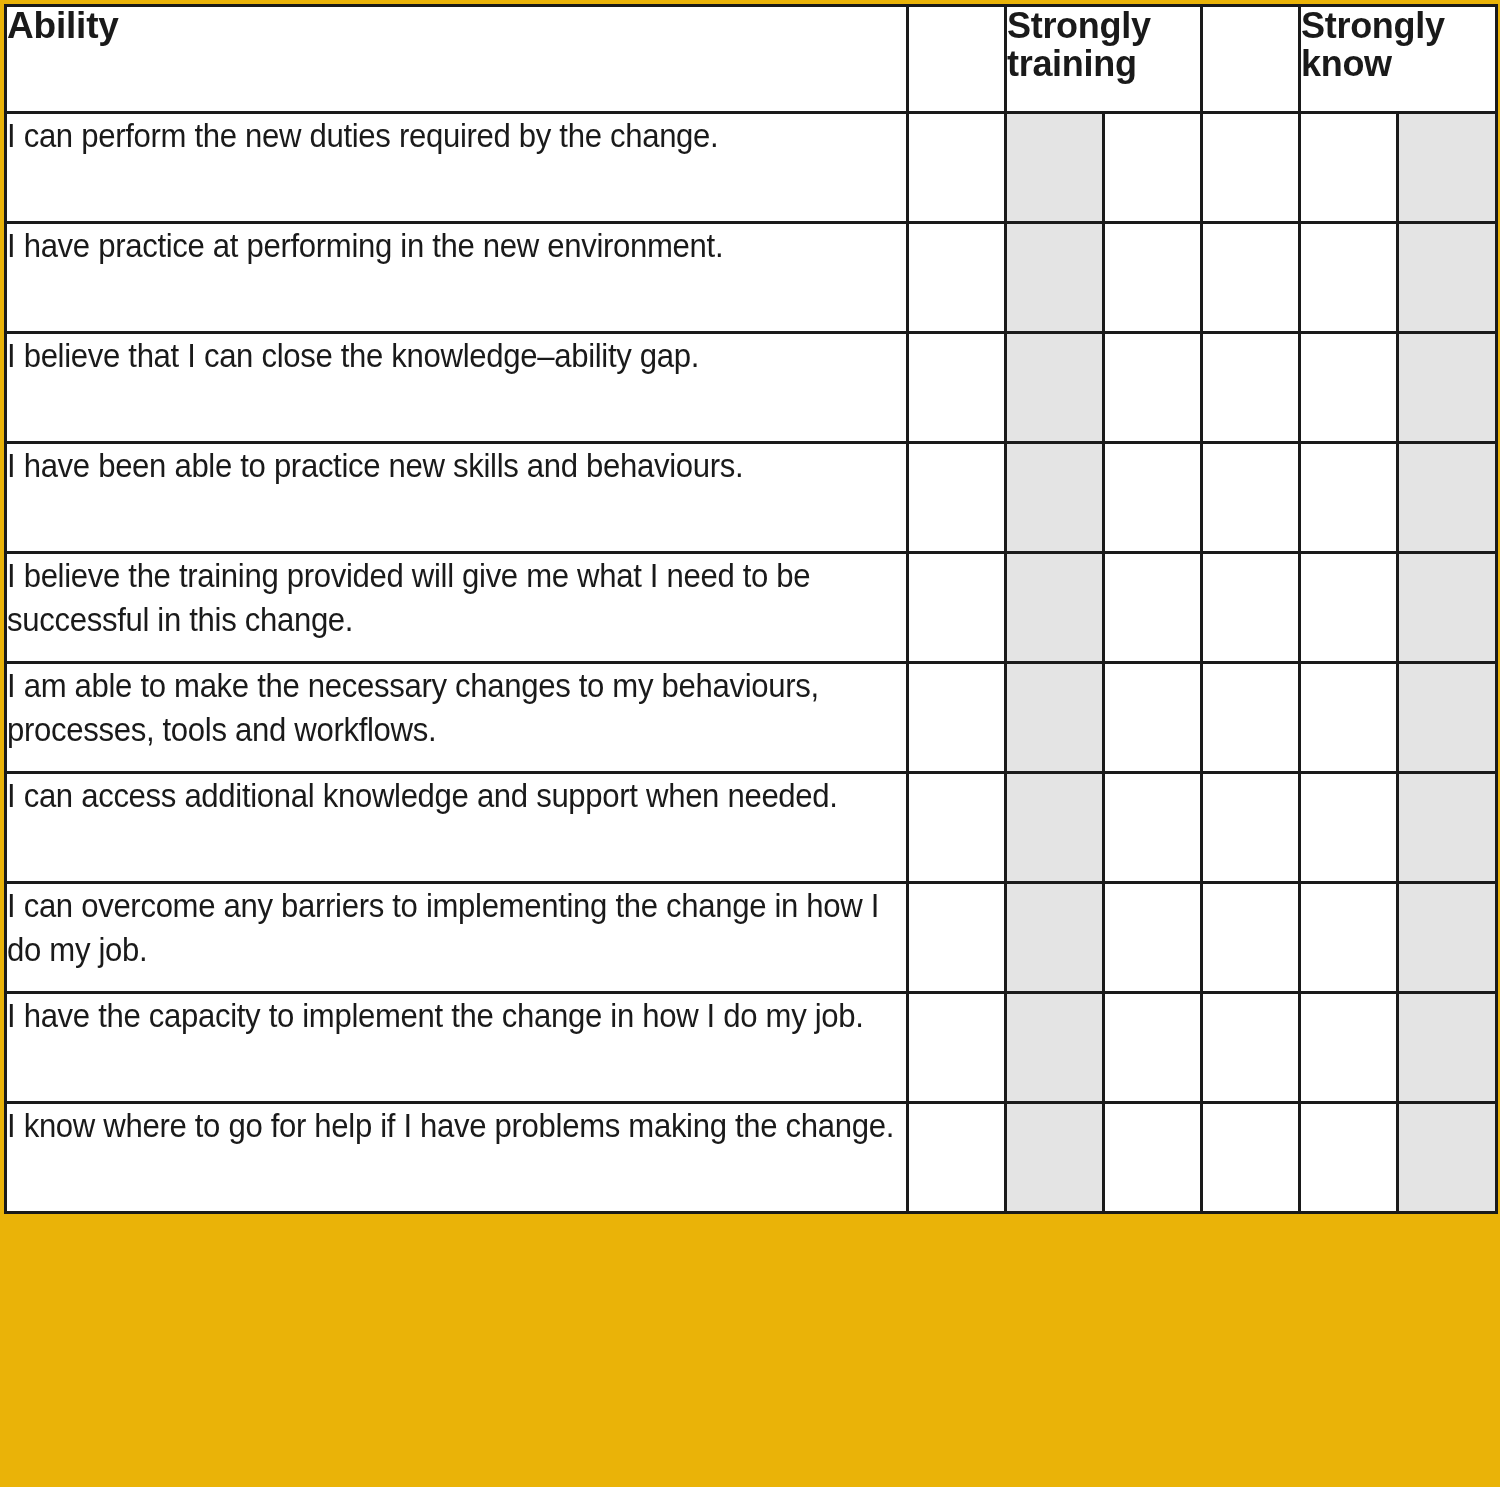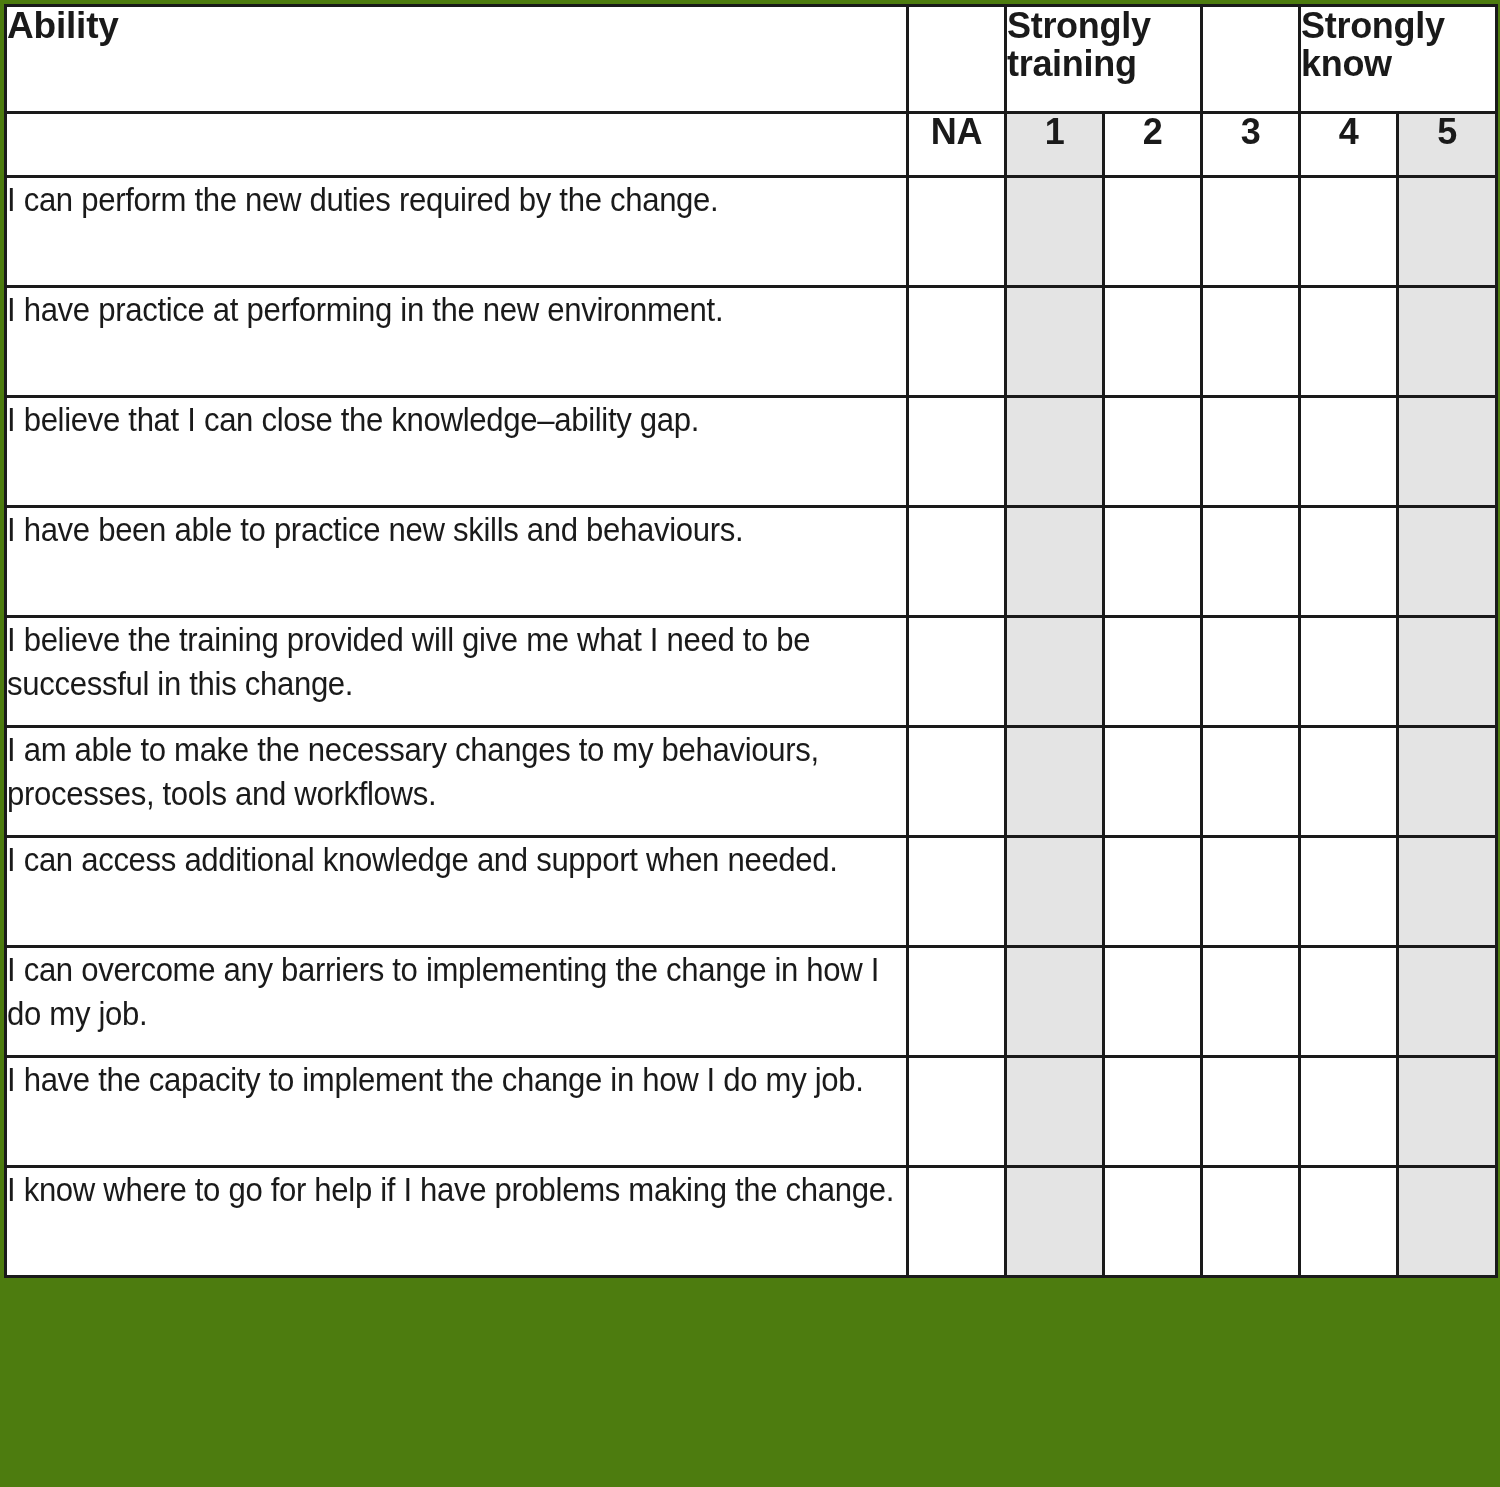--- a/index.html
+++ b/index.html
@@ -9,21 +9,21 @@
     background: #ffffff;
   }
   body {
     font-family: "Liberation Sans", sans-serif;
     -webkit-font-smoothing: antialiased;
   }
   .page {
     position: relative;
     width: 1500px;
     height: 1487px;
-    background: #4d7c0f;
+    background: #eab308;
     overflow: hidden;
   }
   table.survey {
     position: absolute;
     left: 4px;
     top: 4px;
     width: 1492px;
     border-collapse: collapse;
     table-layout: fixed;
     background: #ffffff;
@@ -147,41 +147,20 @@
           <span class="anchor-text">Strongly</span>
           <span class="anchor-text">training</span>
         </td>
         <td class="h-mid-blank"></td>
         <td class="h-anchor" colspan="2">
           <span class="anchor-text">Strongly</span>
           <span class="anchor-text">know</span>
         </td>
       </tr>
 
-      <tr>
-        <td class="h2-blank"></td>
-        <td class="h2-cell">
-          <span class="scale-num">NA</span>
-        </td>
-        <td class="h2-cell shaded">
-          <span class="scale-num">1</span>
-        </td>
-        <td class="h2-cell">
-          <span class="scale-num">2</span>
-        </td>
-        <td class="h2-cell">
-          <span class="scale-num">3</span>
-        </td>
-        <td class="h2-cell">
-          <span class="scale-num">4</span>
-        </td>
-        <td class="h2-cell shaded">
-          <span class="scale-num">5</span>
-        </td>
-      </tr>
 
     <tr>
           <td class="stmt">
             <span class="stmt-text">I can perform the new duties required by the change.</span>
           </td>
           <td class="resp"></td>
           <td class="resp shaded"></td>
           <td class="resp"></td>
           <td class="resp"></td>
           <td class="resp"></td>

